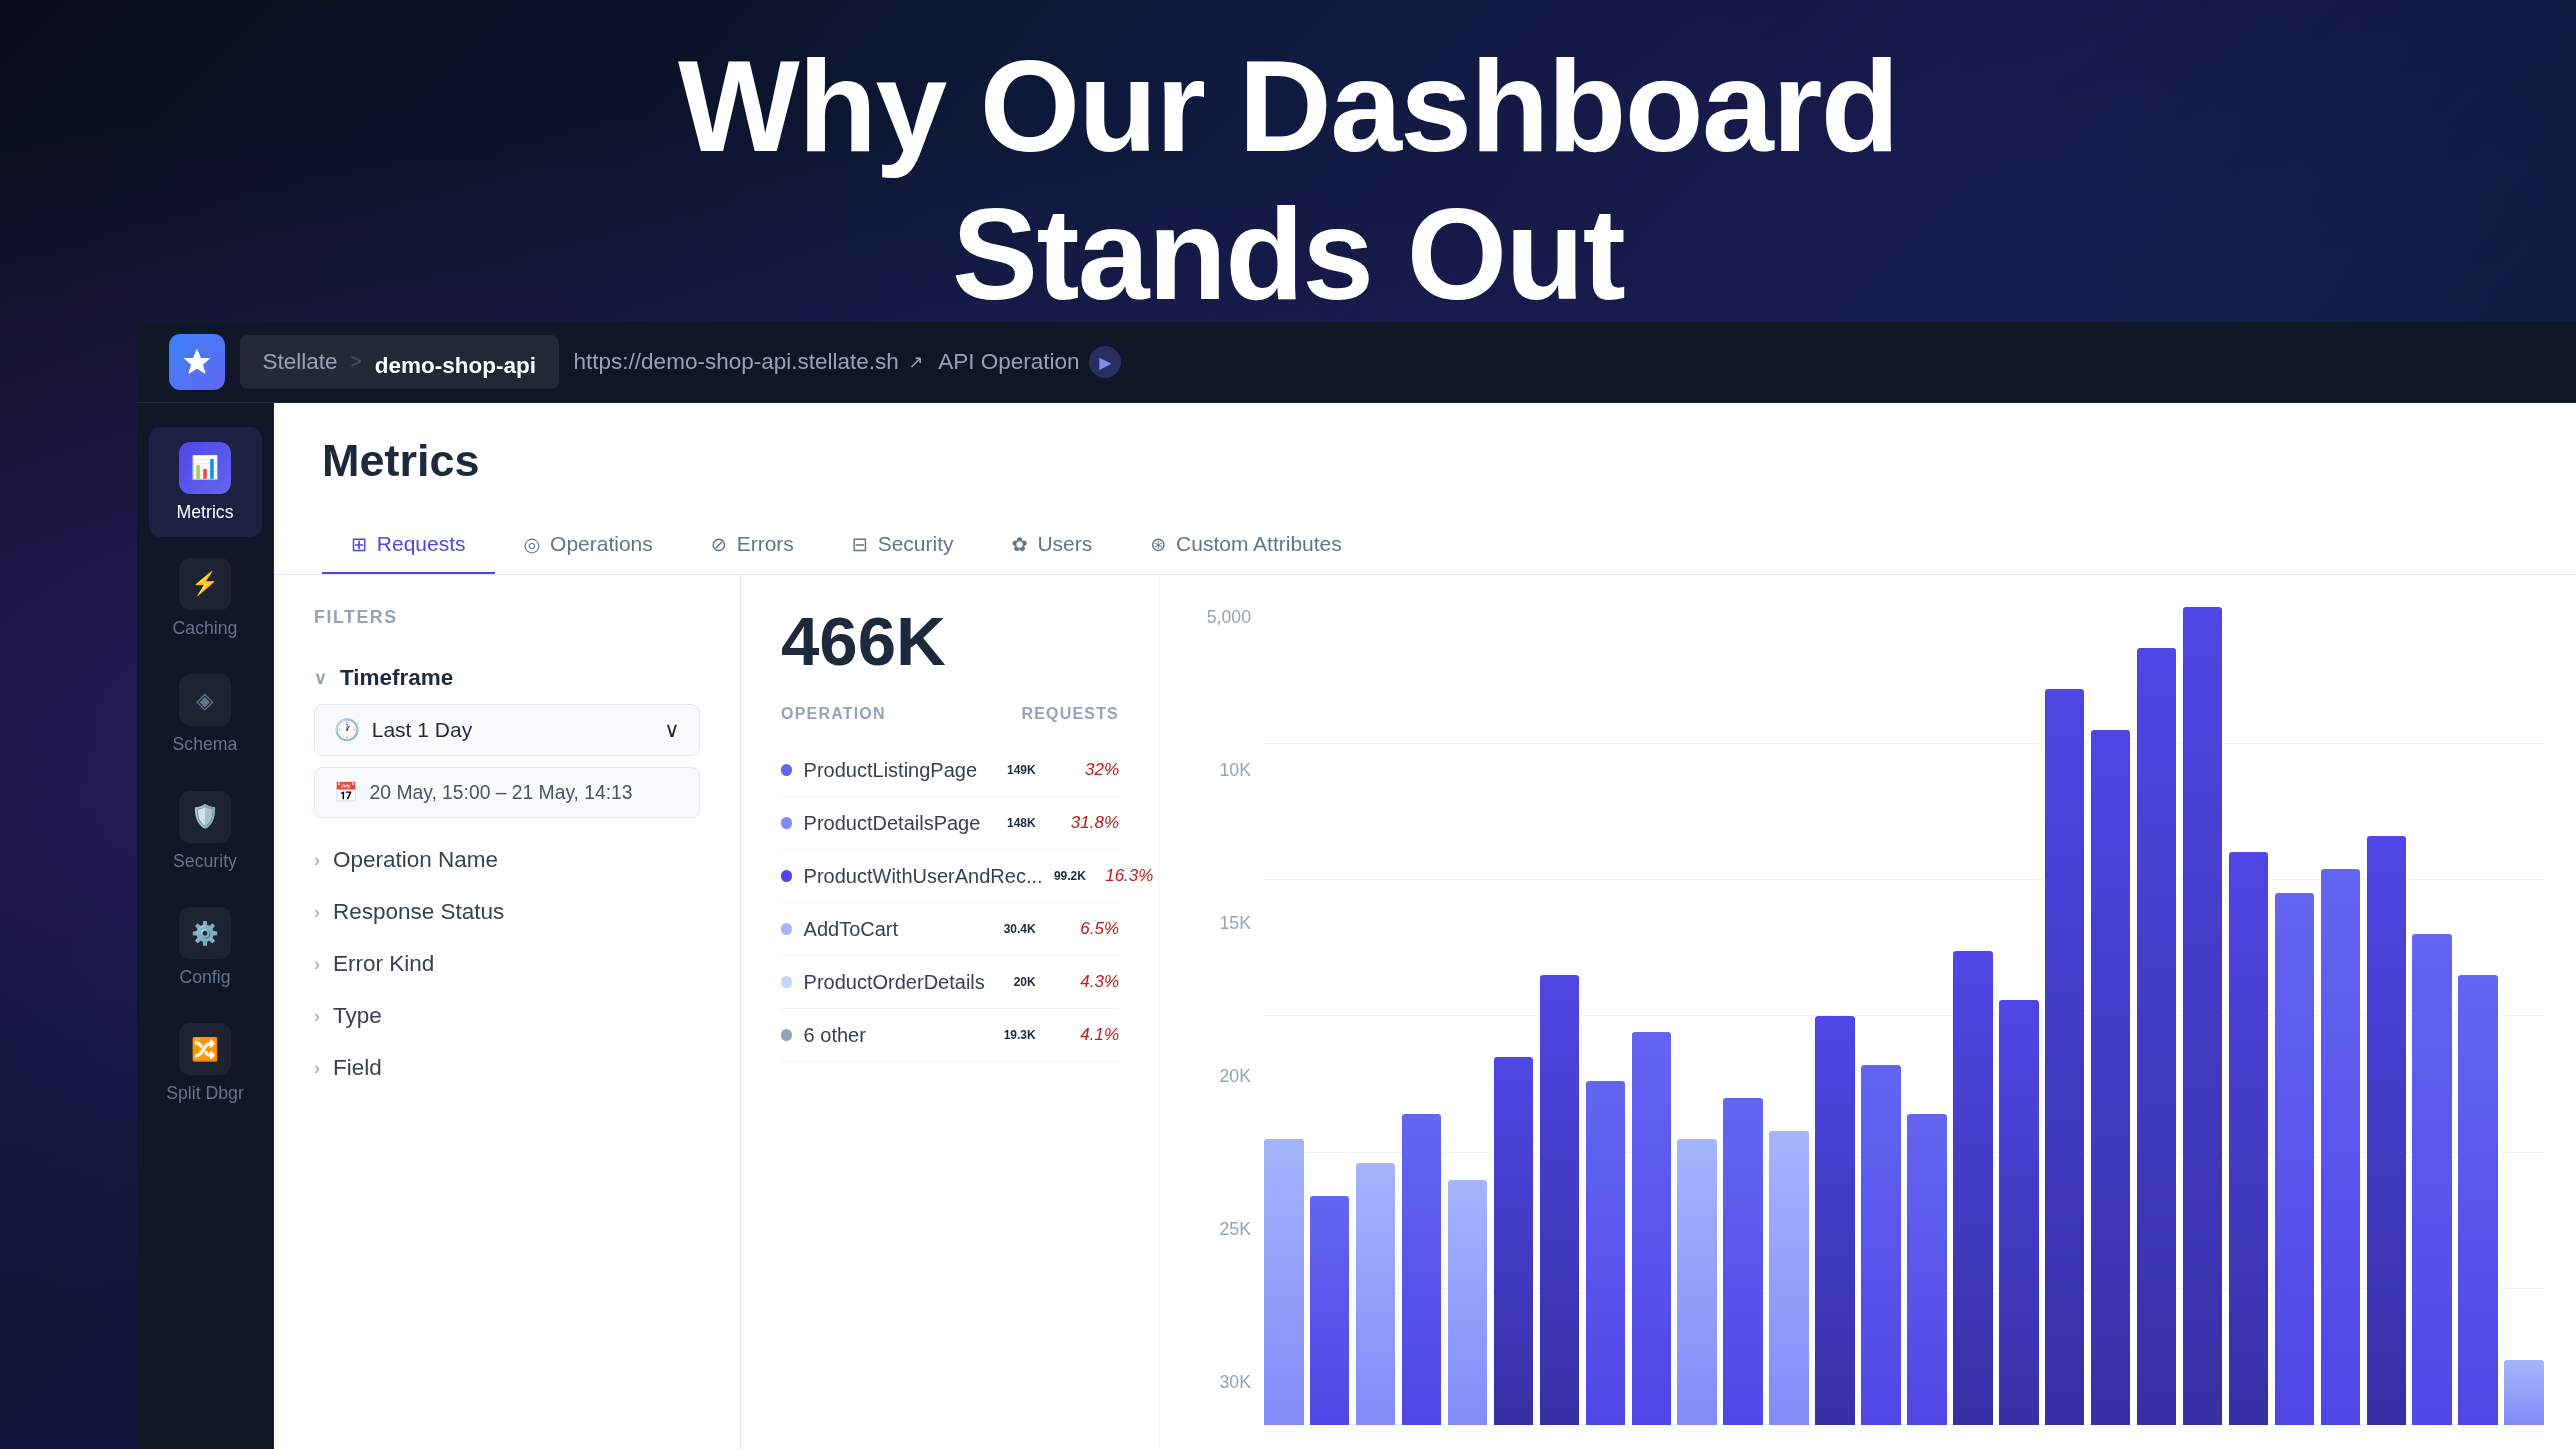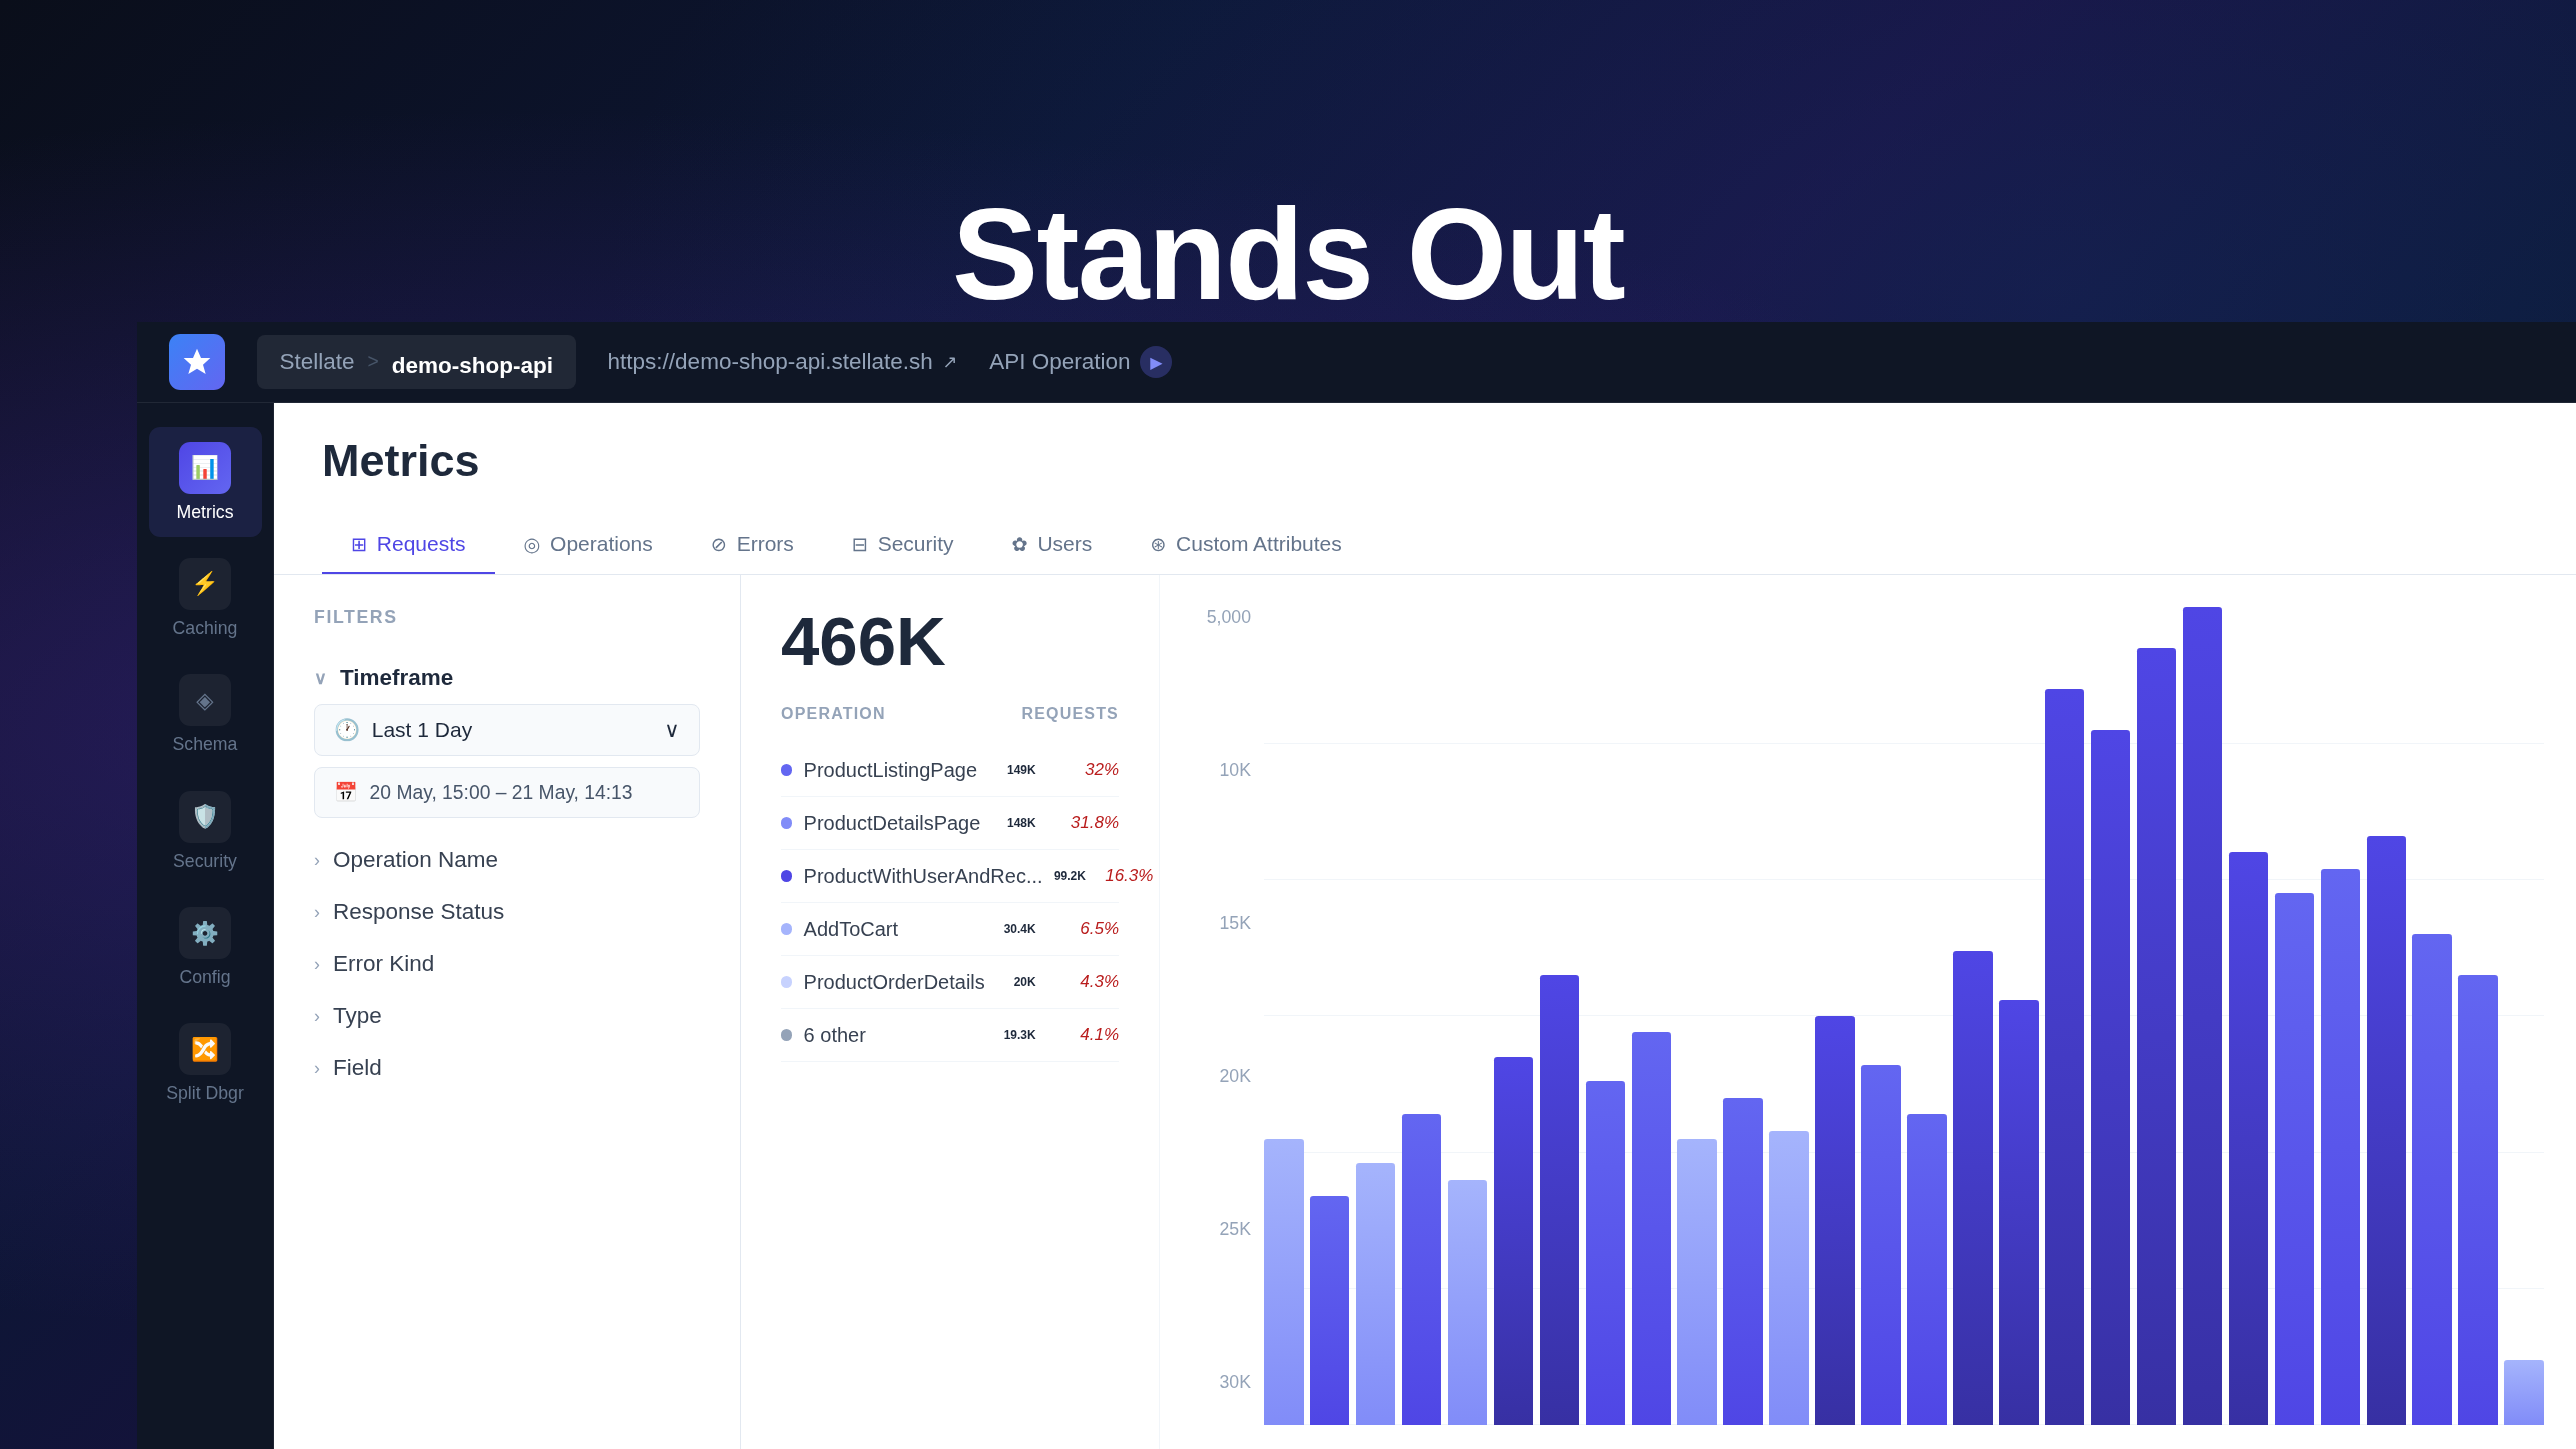--- a/index.html
+++ b/index.html
@@ -58,21 +58,21 @@
       flex-direction: column;
     }
 
     
     .top-nav {
       background: #0f1625;
       height: 81px;
       display: flex;
       align-items: center;
       padding: 0 32px;
-      gap: 32px;
+      gap: 15px;
       border-bottom: 0.8px solid rgba(255,255,255,0.08);
     }
     .logo {
       width: 56px;
       height: 56px;
       background: linear-gradient(135deg, #3b82f6, #6366f1);
       border-radius: 11.3px;
       display: flex;
       align-items: center;
       justify-content: center;
@@ -441,21 +441,21 @@
       background: linear-gradient(180deg, #4f46e5 0%, #3730a3 100%);
     }
   </style>
 </head>
 <body>
 
 <div class="hero-bg"></div>
 
 <div class="hero-title">
   <h1>
-    <br>
+    <span>Why Our Dashboard</span><br>
     <span>Stands Out</span>
   </h1>
 </div>
 
 <div class="app-container">
 
   <div class="top-nav">
     <div class="logo">
       <svg viewBox="0 0 24 24">
         <polygon points="12,2 15,9 22,9 16.5,14 18.5,21 12,17 5.5,21 7.5,14 2,9 9,9"></polygon>

